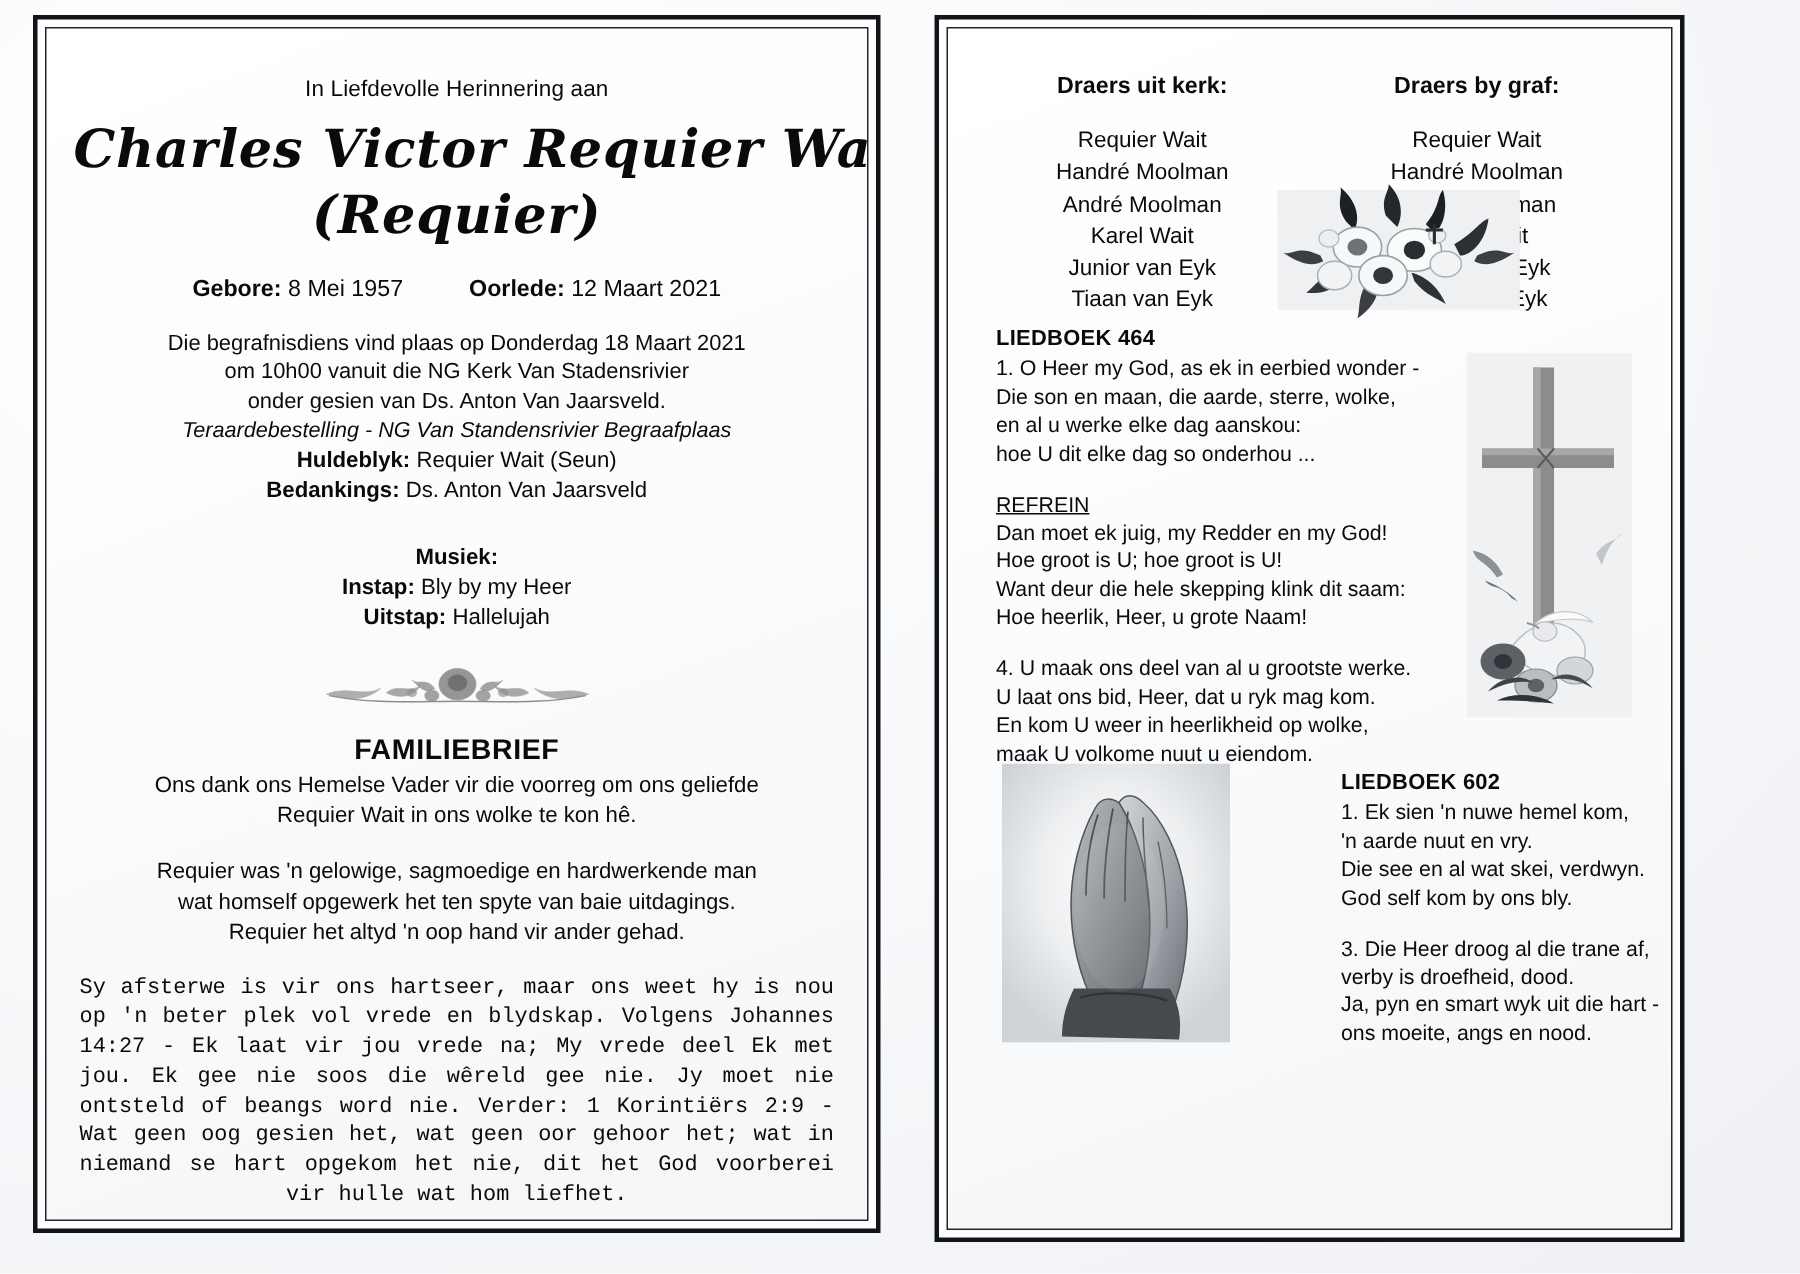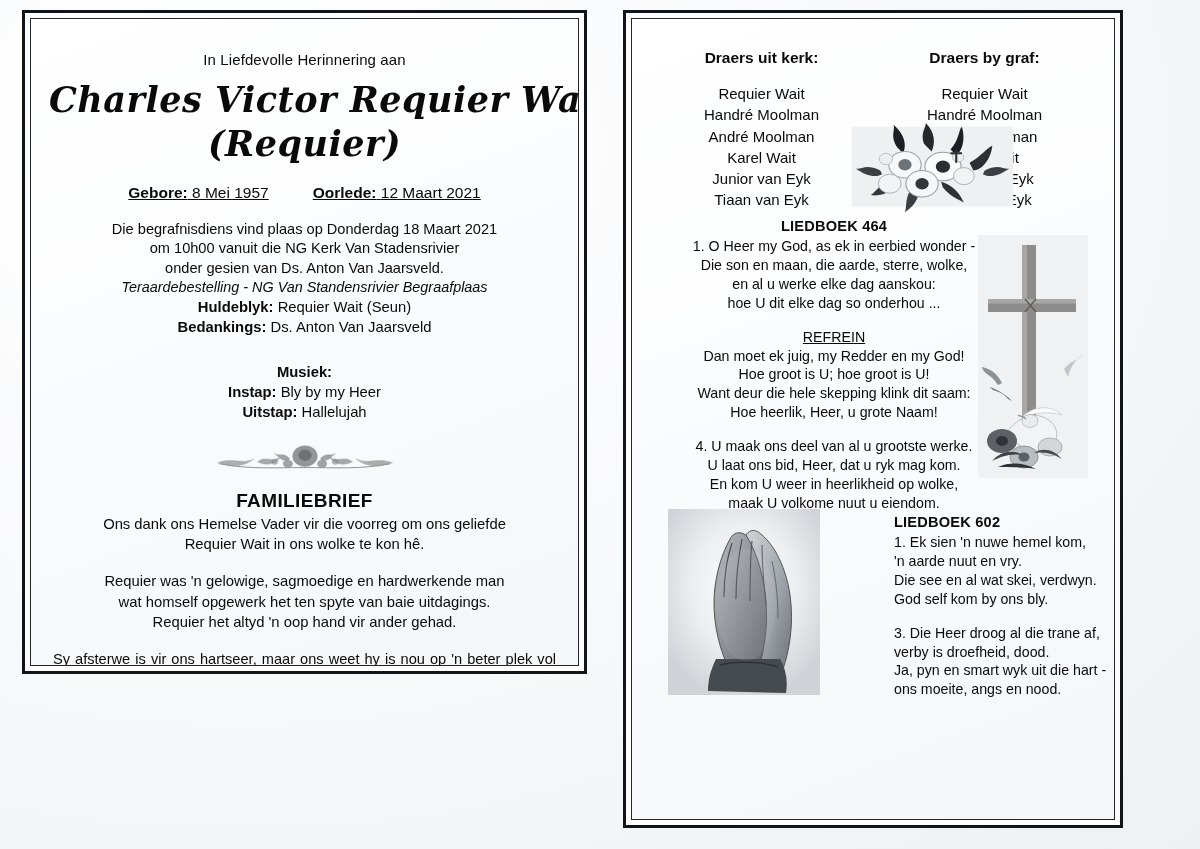--- a/index.html
+++ b/index.html
@@ -34,21 +34,21 @@
   }
   .panel-inner {
     position: absolute;
     inset: 5px;
     border: 1px solid #22262b;
     box-sizing: border-box;
     background: linear-gradient(160deg, #ffffff 0%, #fbfcfd 40%, #f4f6f8 100%);
     overflow: hidden;
   }
 
-  #panel-left  { left: 22px;  top: 10px; width: 565px; height: 664px; }
+  #panel-left  { left: 22px;  top: 10px; width: 565px; height: 812px; }
   #panel-right { left: 623px; top: 10px; width: 500px; height: 818px; }
 
   .pad { padding: 14px 18px 8px 18px; }
 
   
   .center { text-align: center; }
   .b { font-weight: bold; }
 
   .lead {
     font-size: 15px;
@@ -75,21 +75,20 @@
     letter-spacing: .5px;
     margin-top: 6px;
   }
 
   .dates {
     margin-top: 20px;
     font-size: 15.5px;
     display: flex;
     justify-content: center;
     gap: 44px;
-    text-decoration: underline;
   }
   .dates .pair { white-space: nowrap; }
 
   .service {
     margin-top: 18px;
     font-size: 14.6px;
     line-height: 1.33;
   }
   .service .ital { font-style: italic; font-size: 14.4px; }
 
@@ -124,20 +123,21 @@
   }
   .para-gap { margin-top: 17px; }
 
   .para-justify {
     font-size: 14.6px;
     line-height: 1.35;
     margin-top: 18px;
     text-align: justify;
     text-align-last: center;
     padding: 0 4px;
+    font-family: Liberation Mono, monospace;
   }
 
   
   .bearers {
     display: flex;
     margin-top: 16px;
   }
   .bearers-col { flex: 1; text-align: center; }
   .bearers-col h3 {
     margin: 0 0 16px 0;
@@ -165,21 +165,20 @@
     text-decoration: underline;
     margin-top: 15px;
   }
   .hymn .verse-gap { margin-top: 15px; }
 
   #hymn464 {
     position: absolute;
     left: 14px;
     top: 0;
     width: 340px;
-    text-align: center;
   }
   #hymn602 {
     position: absolute;
     left: 244px;
     top: 296px;
     width: 300px;
   }
 
   
   .art { position: absolute; }

